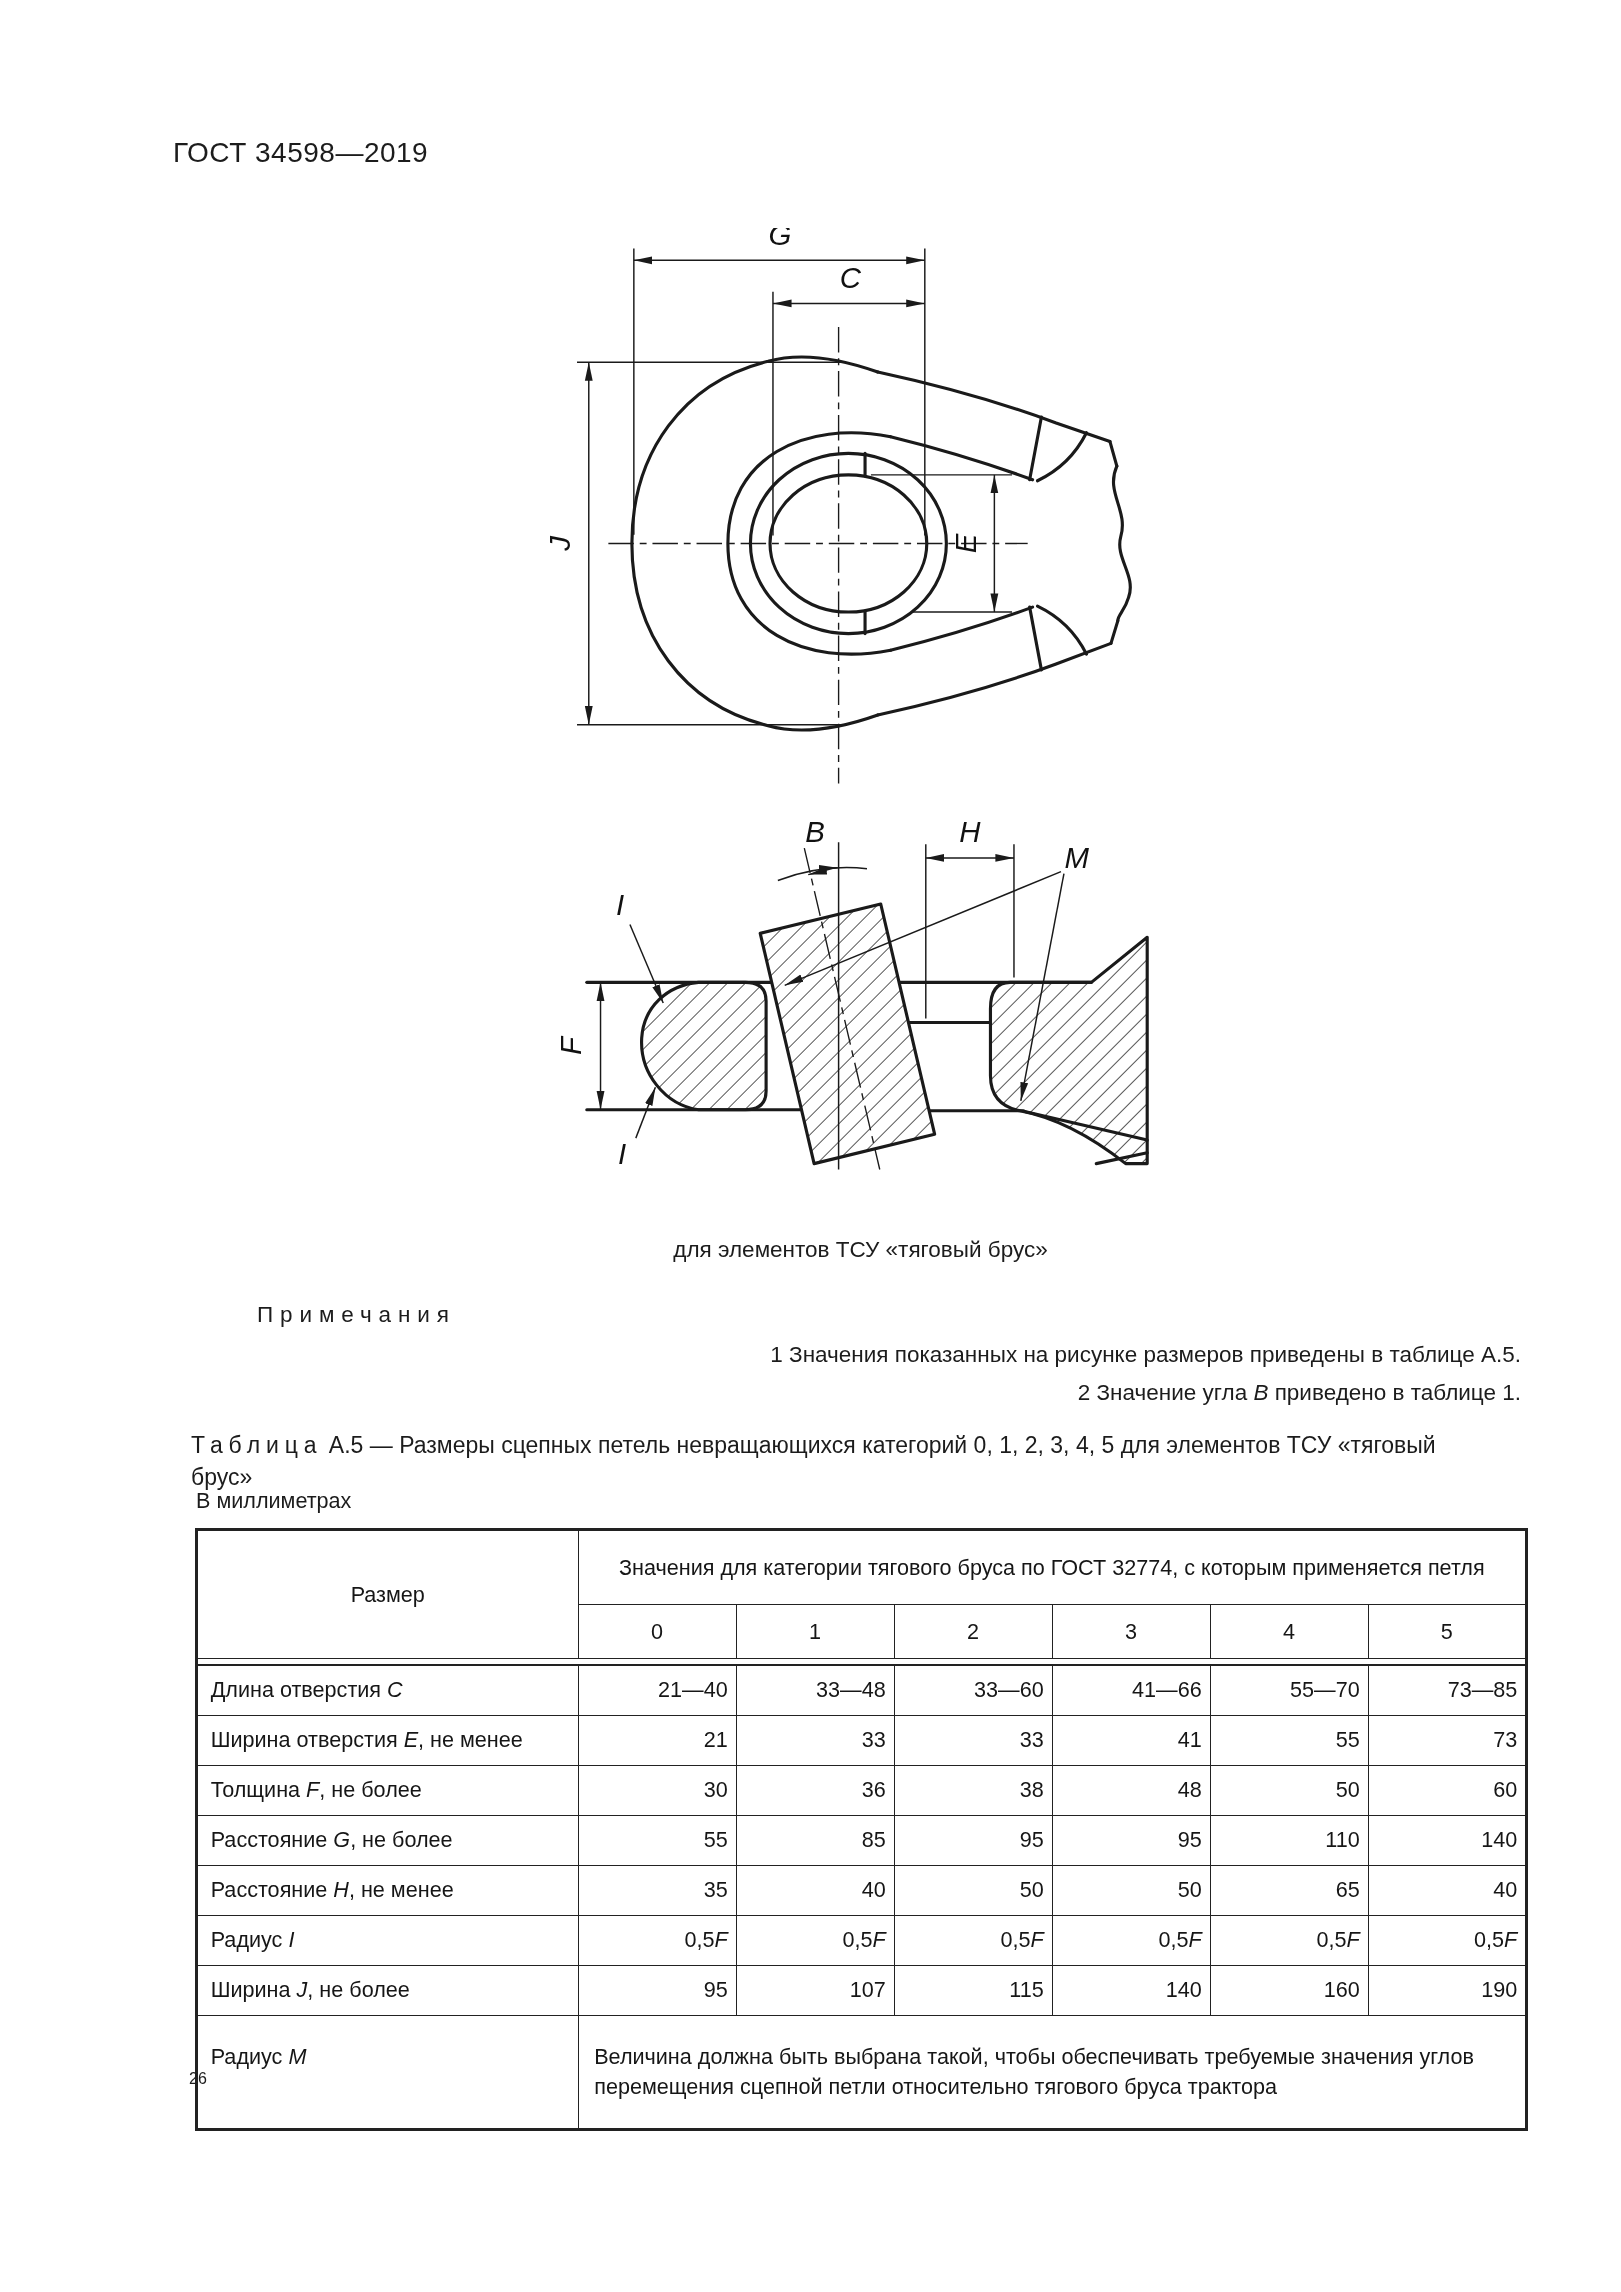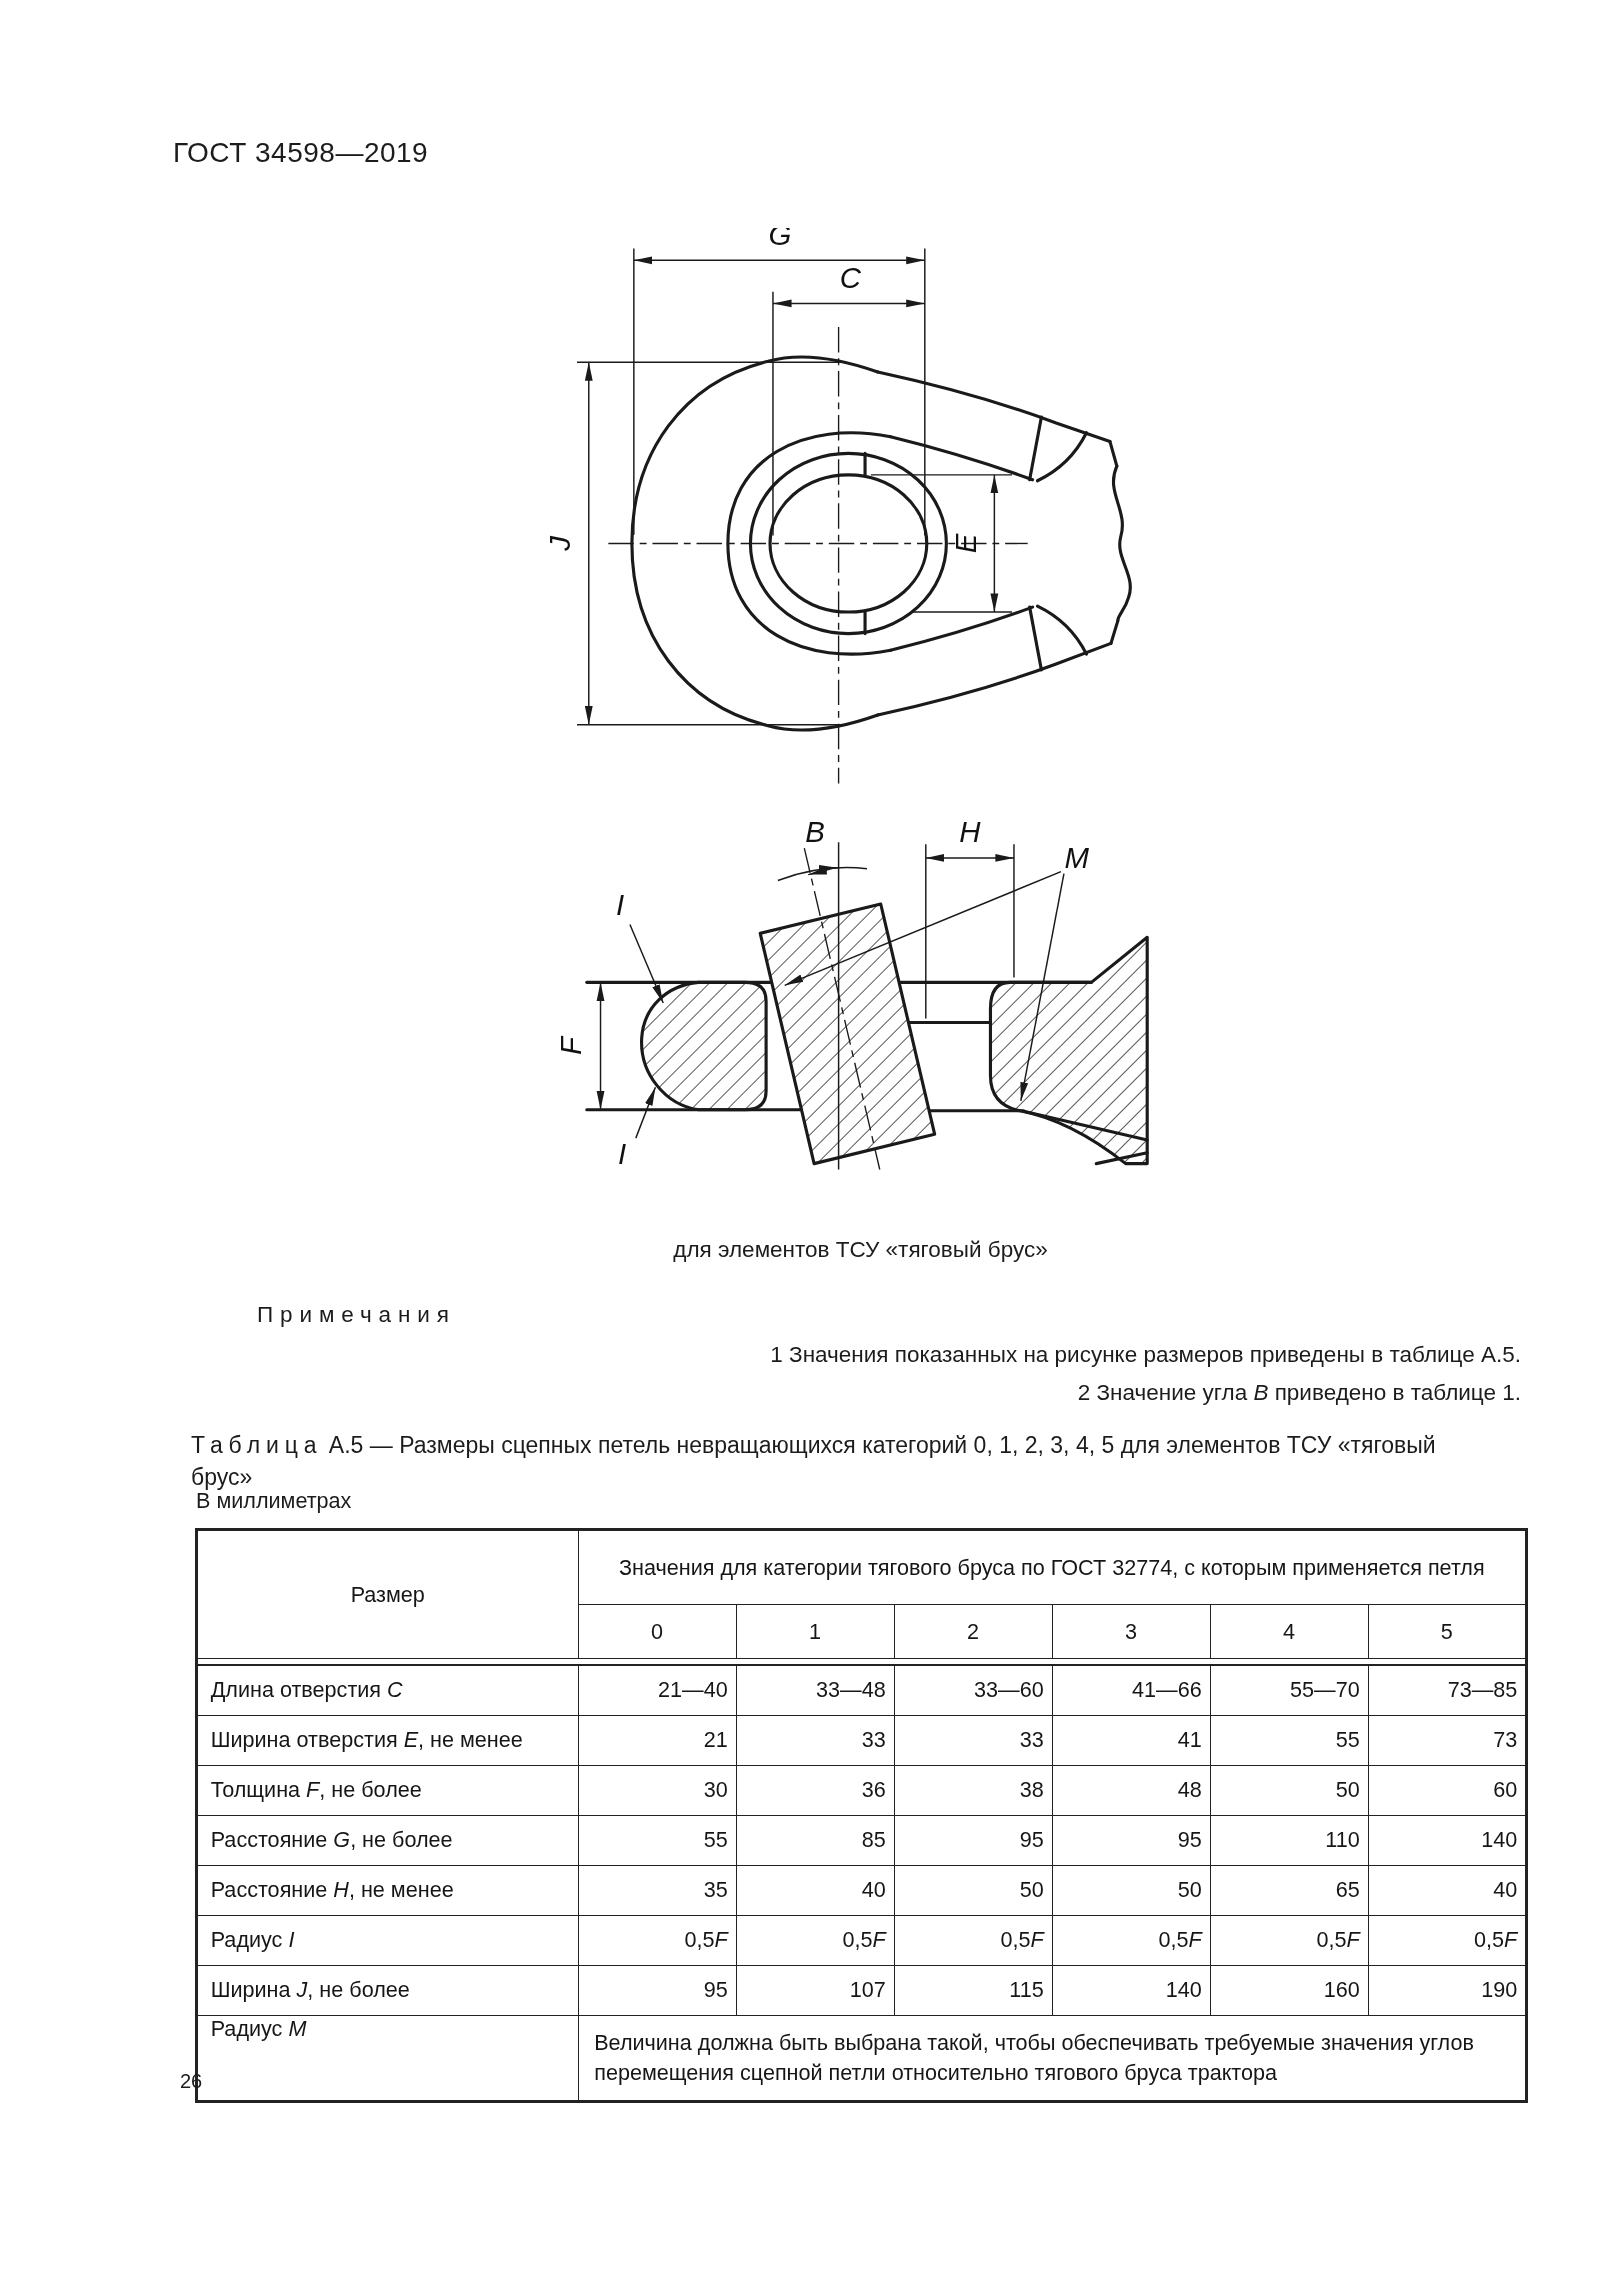--- a/index.html
+++ b/index.html
@@ -26,22 +26,22 @@
   th,td{padding:2px 7.8px;}
   col.c0{width:381px;}
   col.cv{width:158px;}
   .h-span{height:69px;text-align:center;vertical-align:middle;}
   .h-size{text-align:center;vertical-align:middle;}
   .h-cat{height:49px;text-align:center;vertical-align:middle;}
   tr.sep td{border-left:none;border-right:none;border-top:1.6px solid #222;border-bottom:2.9px solid #222;height:4.9px;padding:0;}
   td.c-label{height:45px;text-align:left;padding-left:12.7px;vertical-align:middle;}
   td.c-val{text-align:right;vertical-align:middle;}
   td.c-span{text-align:left;padding:7.8px 15.7px;line-height:30px;vertical-align:middle;}
-  tr.last td.c-label{vertical-align:top;padding-top:0;height:82px;}
-  #page-number{left:180px;top:2070px;font-size:20px;}
+  tr.last td.c-label{vertical-align:top;padding-top:28px;height:82px;}
+  #page-number{left:189px;top:2070px;font-size:16px;}
   
   .ol{fill:none;stroke:#1a1a1a;stroke-width:3.2;stroke-linejoin:round;stroke-linecap:round;}
   .tl{fill:none;stroke:#1a1a1a;stroke-width:1.5;}
   .dim{fill:none;stroke:#1a1a1a;stroke-width:1.5;marker-start:url(#arw);marker-end:url(#arw);}
   .ldr{fill:none;stroke:#1a1a1a;stroke-width:1.5;marker-end:url(#arw);}
   .cl{fill:none;stroke:#1a1a1a;stroke-width:1.4;stroke-dasharray:26 6 7 6;}
   .hat{fill:url(#hatch);stroke:#1a1a1a;stroke-width:3.2;stroke-linejoin:round;}
   .wfill{fill:#fff;stroke:none;}
   text.dl{font-family:"Liberation Sans",sans-serif;font-style:italic;font-size:30px;fill:#111;text-anchor:middle;}
 </style>

